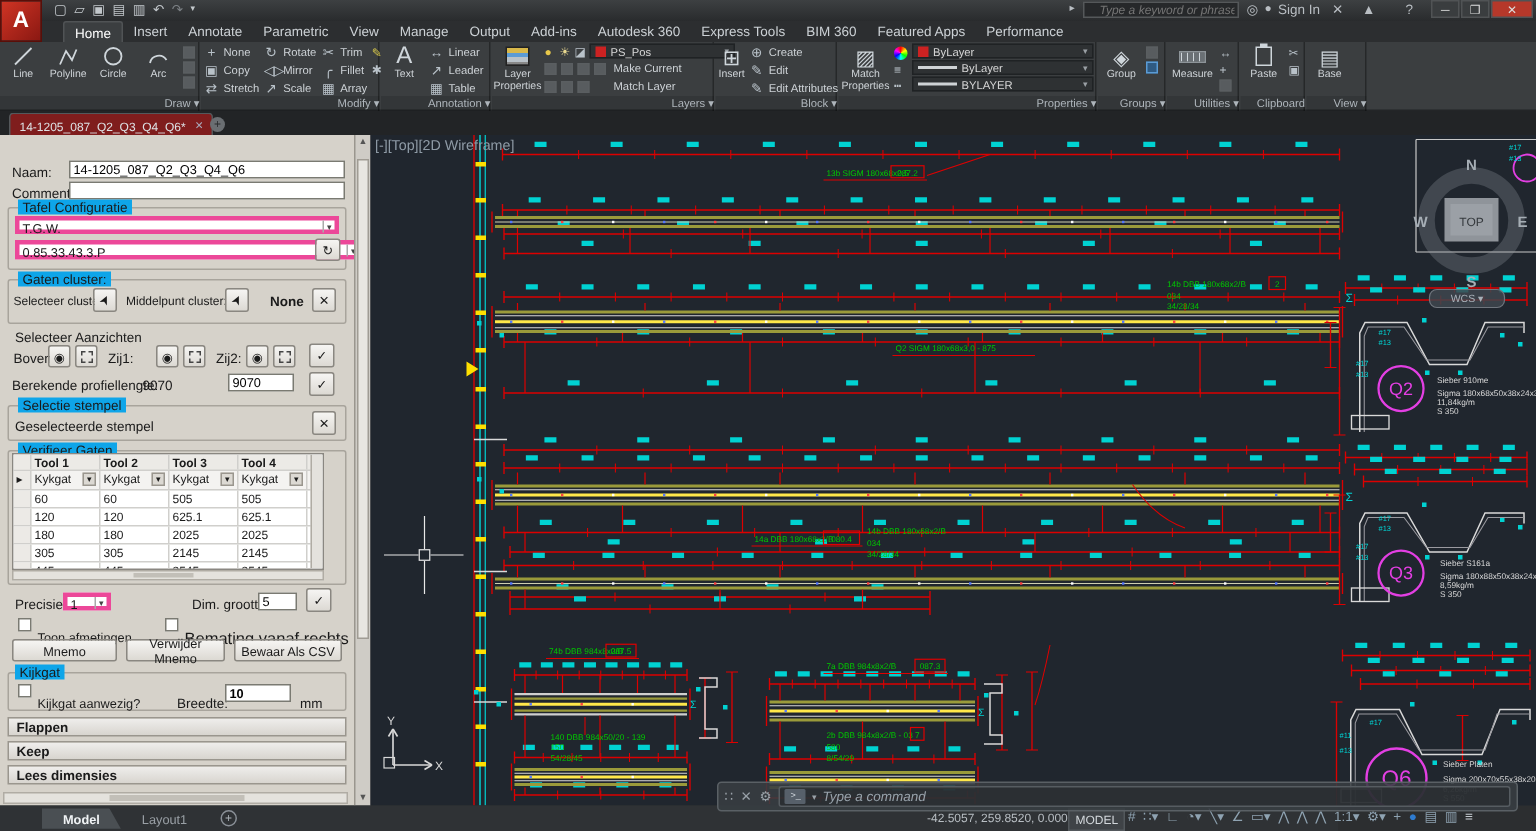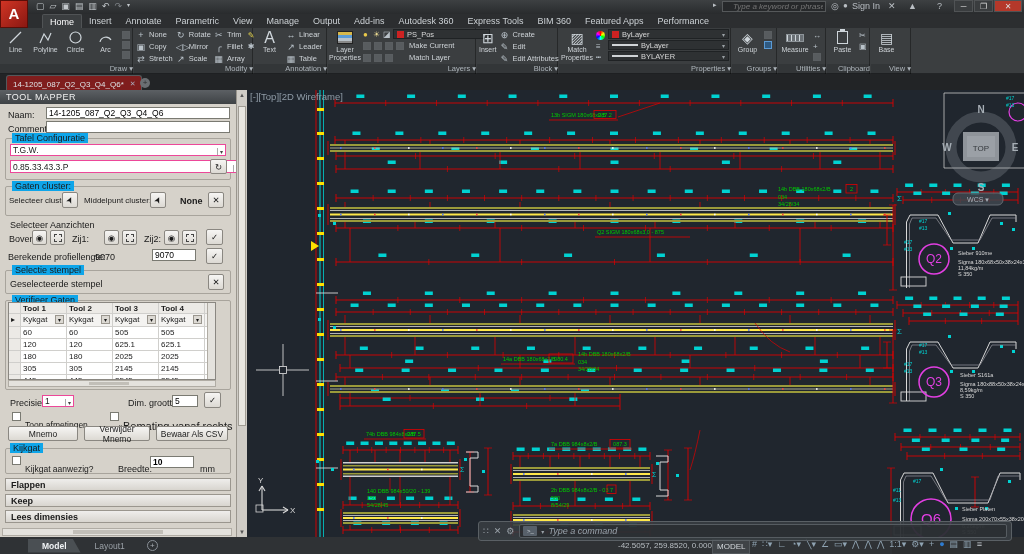--- a/index.html
+++ b/index.html
@@ -52,21 +52,21 @@
   #filetab-active{position:absolute;left:6px;top:1px;height:15px;background:#7f1d1d;border:1px solid #54585b;border-bottom:none;border-radius:3px 3px 0 0;color:#dde1e4;font-size:8px;padding:2px 5px 0 6px;display:flex;gap:6px;align-items:center}
   #filetab-plus{position:absolute;left:140px;top:4px;width:10px;height:10px;border-radius:50%;background:#6a6e72;color:#2b2d2f;font-size:8px;text-align:center;line-height:10px}
 
   
   #palette{position:absolute;left:0;top:90px;width:236px;height:447px;background:#d6d2ca;font-size:9px;color:#1a1a1a}
   #palette-header{position:absolute;left:0;top:0;width:236px;height:14px;background:linear-gradient(#5c6064,#3e4245);color:#f0f0f0;font-size:9px;letter-spacing:.5px;padding:2px 0 0 6px}
   .plabel{position:absolute;white-space:nowrap}
   .pinput{position:absolute;background:#fff;border:1px solid #7a7a72;font-size:8.5px;padding:0 2px;height:12px}
   .pgroup{position:absolute;border:1px solid #a8a49c;border-radius:2px}
   .pgrouplabel{position:absolute;background:#0ea5e9;padding:0 3px;white-space:nowrap}
-  .pcombo{position:absolute;background:#fff;border:1px solid #ec4899;font-size:8.5px;padding:0 2px;display:flex;align-items:flex-end}
+  .pcombo{position:absolute;background:#fff;border:3px solid #ec4899;font-size:8.5px;padding:0 2px;display:flex;align-items:flex-start}
   .pcombo .cc{margin-left:auto;font-size:6px;color:#444;border-left:1px solid #aaa;padding-left:2px}
   .pbtn{position:absolute;background:linear-gradient(#f6f5f3,#dcd9d3);border:1px solid #8a8781;border-radius:2px;font-size:8.5px;text-align:center;display:flex;align-items:center;justify-content:center}
   .pcheck{position:absolute;width:9px;height:9px;background:#fff;border:1px solid #7a7a72}
   #vg-table{position:absolute;left:8px;top:212px;width:208px;height:78px;background:#fff;border:1px solid #8a8781;overflow:hidden;font-size:8px}
   .vg-row{display:flex;border-bottom:1px solid #d0cfcc;height:12px}
   .vg-row.hdr{background:#eceae6;font-weight:bold;height:11px}
   .vg-row.flt{background:#f4f3f1;height:13px}
   .vg-c{border-right:1px solid #d0cfcc;padding:1px 2px;overflow:hidden;white-space:nowrap}
   .vg-c.sel{width:12px;background:#eceae6}
   .vg-c.w{width:46px}
@@ -419,21 +419,20 @@
 
   <div id="filetabs">
     <div id="filetab-active">
         <span>14-1205_087_Q2_Q3_Q4_Q6*</span>
         <span style="font-size:7px;color:#aab">✕</span>
       </div>
     <div id="filetab-plus">+</div>
   </div>
 
   <div id="palette">
-    <div id="palette-header">TOOL MAPPER</div>
 
     <span class="plabel" style="left:8px;top:20px">Naam:</span>
     <input class="pinput" style="left: 46px; top: 17px; width: 184px;" value="14-1205_087_Q2_Q3_Q4_Q6">
     <span class="plabel" style="left:8px;top:34px">Commentaar:</span>
     <input class="pinput" style="left: 46px; top: 31px; width: 184px;" value="">
 
     <div class="pgroup" style="left:5px;top:48px;width:226px;height:42px"></div>
     <span class="pgrouplabel" style="left:12px;top:43px">Tafel Configuratie</span>
     <div class="pcombo" style="left:10px;top:54px;width:216px;height:12px">
         <span>T.G.W.</span>

